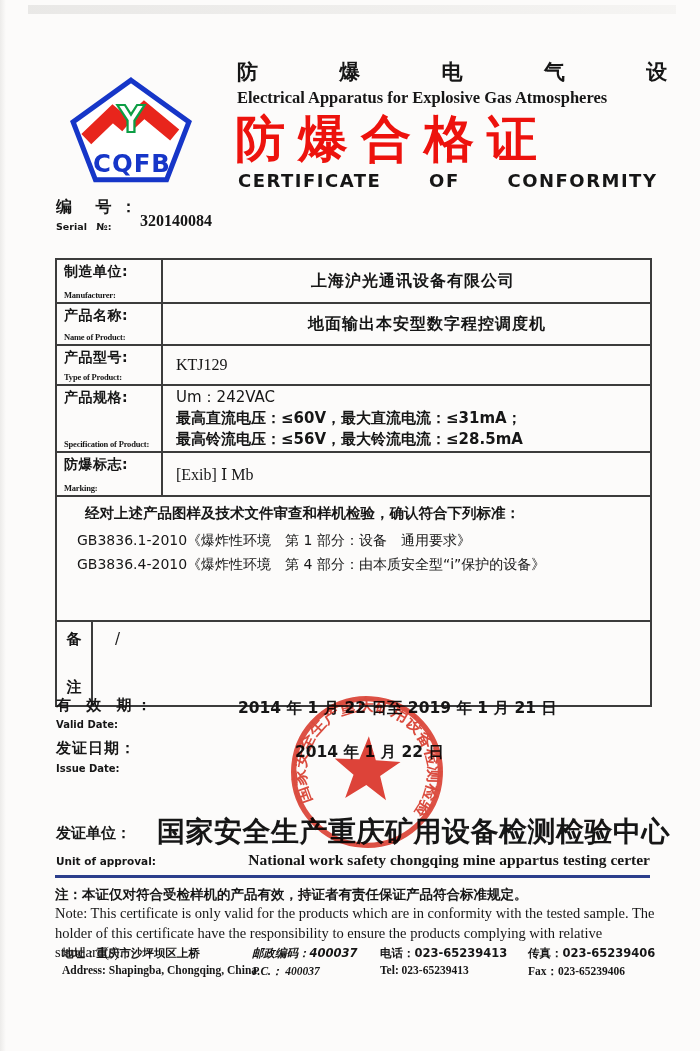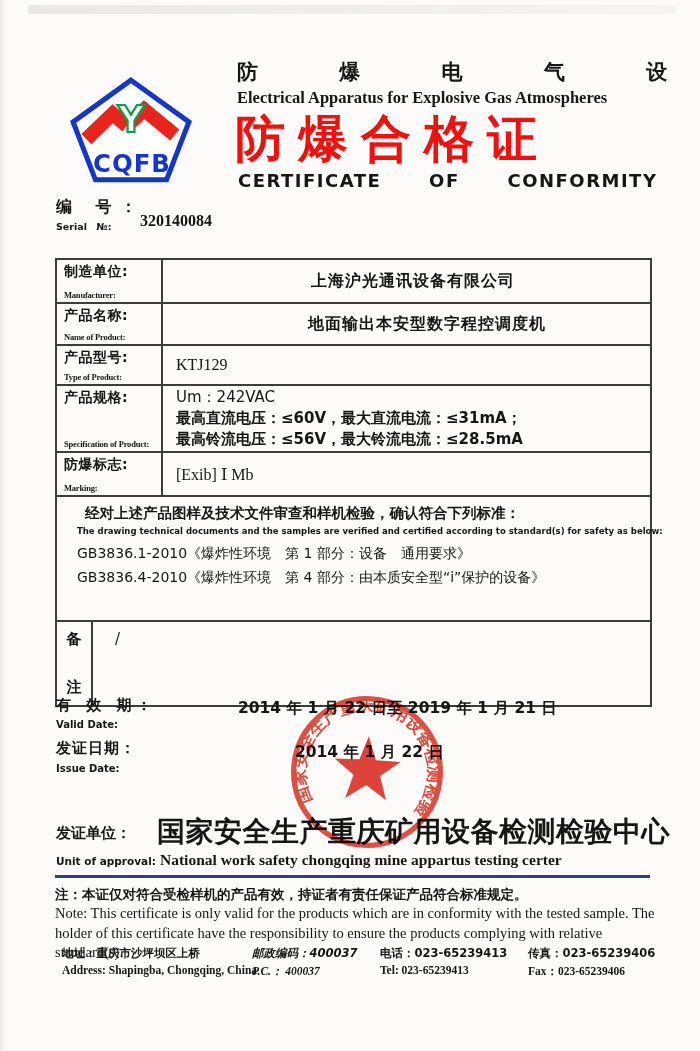--- a/index.html
+++ b/index.html
@@ -53,21 +53,21 @@
   .is-en{left:56px;top:763px;font-size:10px;font-weight:bold;}
   .is-val{left:295px;top:742px;font-size:15.5px;font-weight:600;}
 
   
   .stamp{left:285px;top:690px;width:164px;height:164px;opacity:.88;mix-blend-mode:multiply;pointer-events:none;transform:rotate(3deg);}
 
   
   .ap-cn{left:56px;top:824px;font-size:15px;font-weight:bold;}
   .ap-en{left:56px;top:855px;font-size:10.5px;font-weight:bold;}
   .ap-val-cn{left:157px;top:813px;width:495px;font-size:28px;font-weight:600;white-space:nowrap;letter-spacing:.5px;}
-  .ap-val-en{left:160px;top:851px;width:490px;text-align:left;font-size:15.5px;font-weight:bold;font-family:"Liberation Serif","DejaVu Serif",serif;}
+  .ap-val-en{left:160px;top:851px;width:490px;text-align:right;font-size:15.5px;font-weight:bold;font-family:"Liberation Serif","DejaVu Serif",serif;}
   .rule{left:55px;top:875px;width:595px;height:3px;background:#2c3f8c;}
 
   
   .note{left:55px;top:884px;width:602px;}
   .note-cn{font-size:13.5px;font-weight:bold;line-height:20px;}
   .note-en{font-size:14.5px;line-height:19.5px;font-family:"Liberation Serif","DejaVu Serif",serif;}
 
   
   .footer{left:62px;top:946px;width:600px;display:flex;}
   .f-col{display:flex;flex-direction:column;}
@@ -151,21 +151,20 @@
         <div class="lbl-cn">防爆标志:</div>
         <div class="lbl-en">Marking:</div>
       </div>
       <div class="t-value">
         <span class="val-serif">[Exib] Ⅰ Mb</span>
       </div>
     </div>
 
     <div class="std-block">
       <div class="std-head">经对上述产品图样及技术文件审查和样机检验，确认符合下列标准：</div>
-      <div class="std-en">The drawing technical documents and the samples are verified and certified according to standard(s) for safety as below:</div>
       <div class="std-items">
         <div class="std-item">GB3836.1-2010《爆炸性环境　第 1 部分：设备　通用要求》</div>
         <div class="std-item">GB3836.4-2010《爆炸性环境　第 4 部分：由本质安全型“i”保护的设备》</div>
       </div>
     </div>
 
     <div class="t-row rem-row">
       <div class="rem-label">
         <span class="rem-char">备</span>
         <span class="rem-char">注</span>

